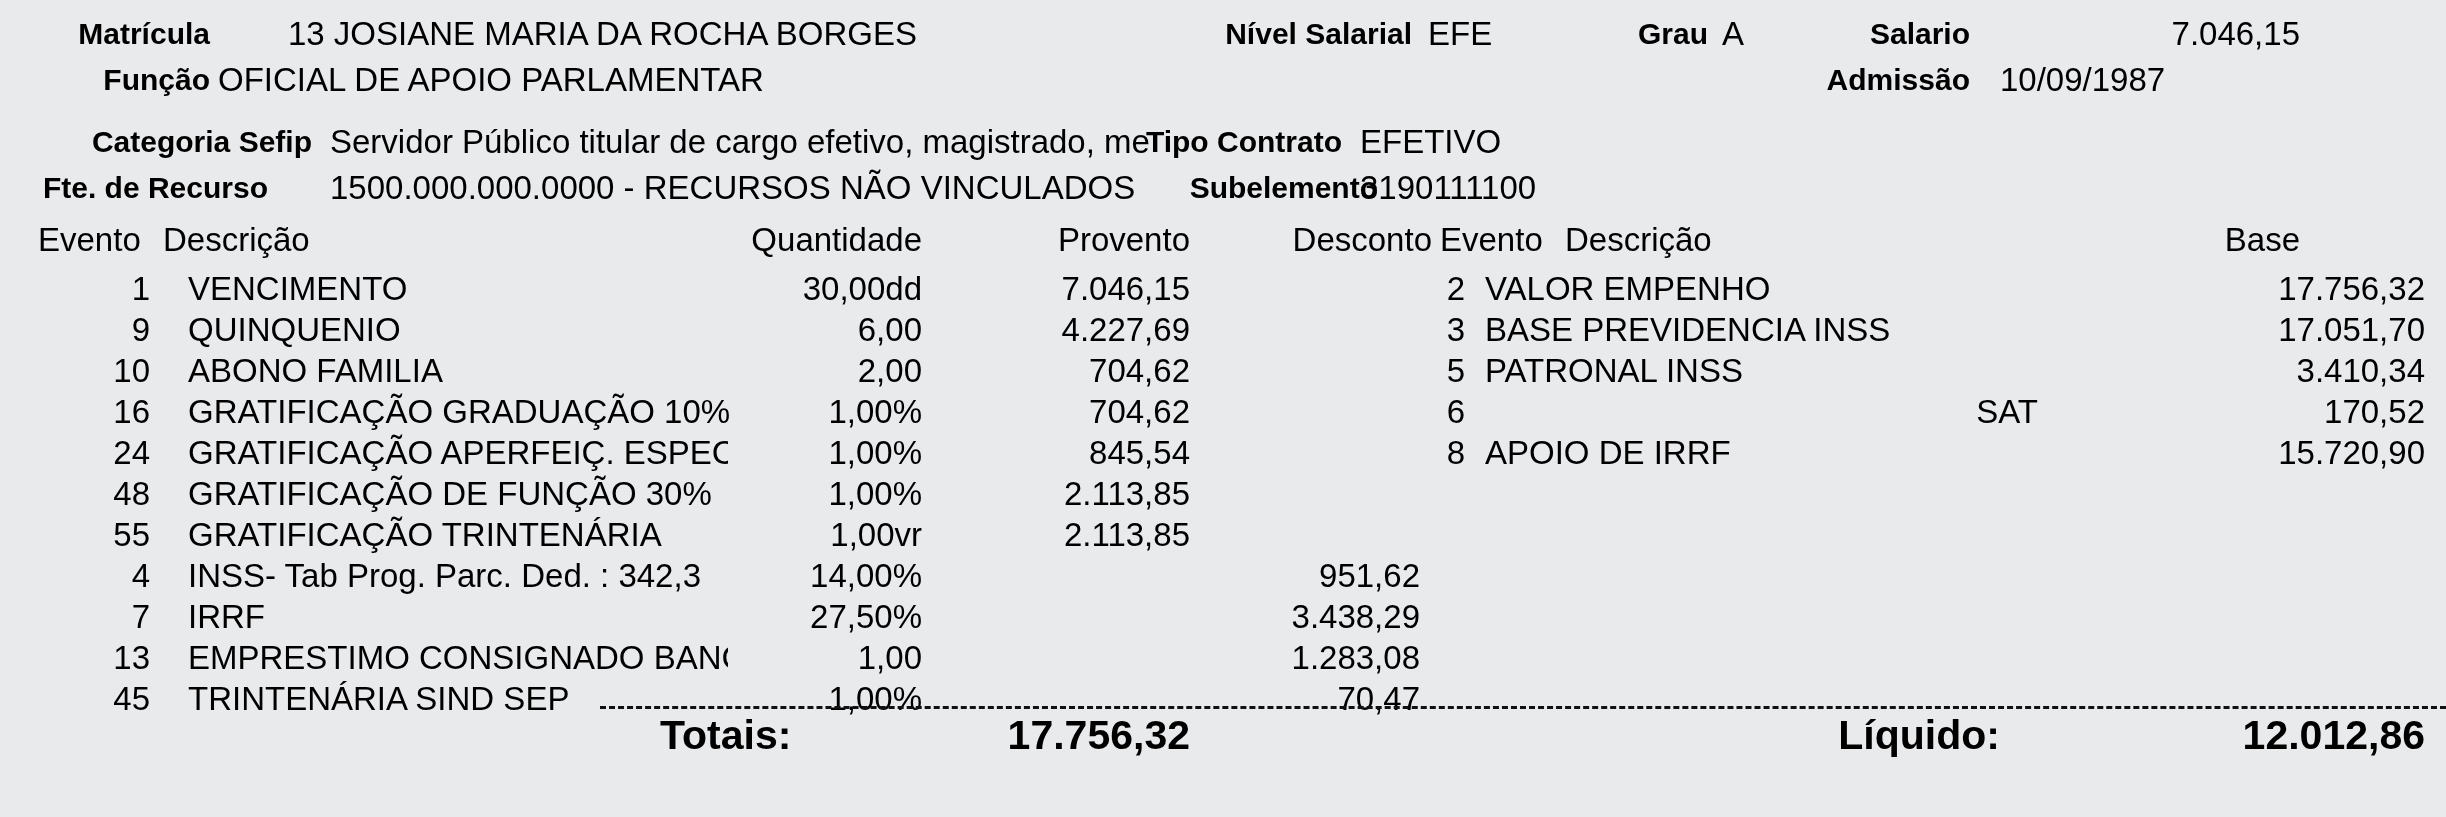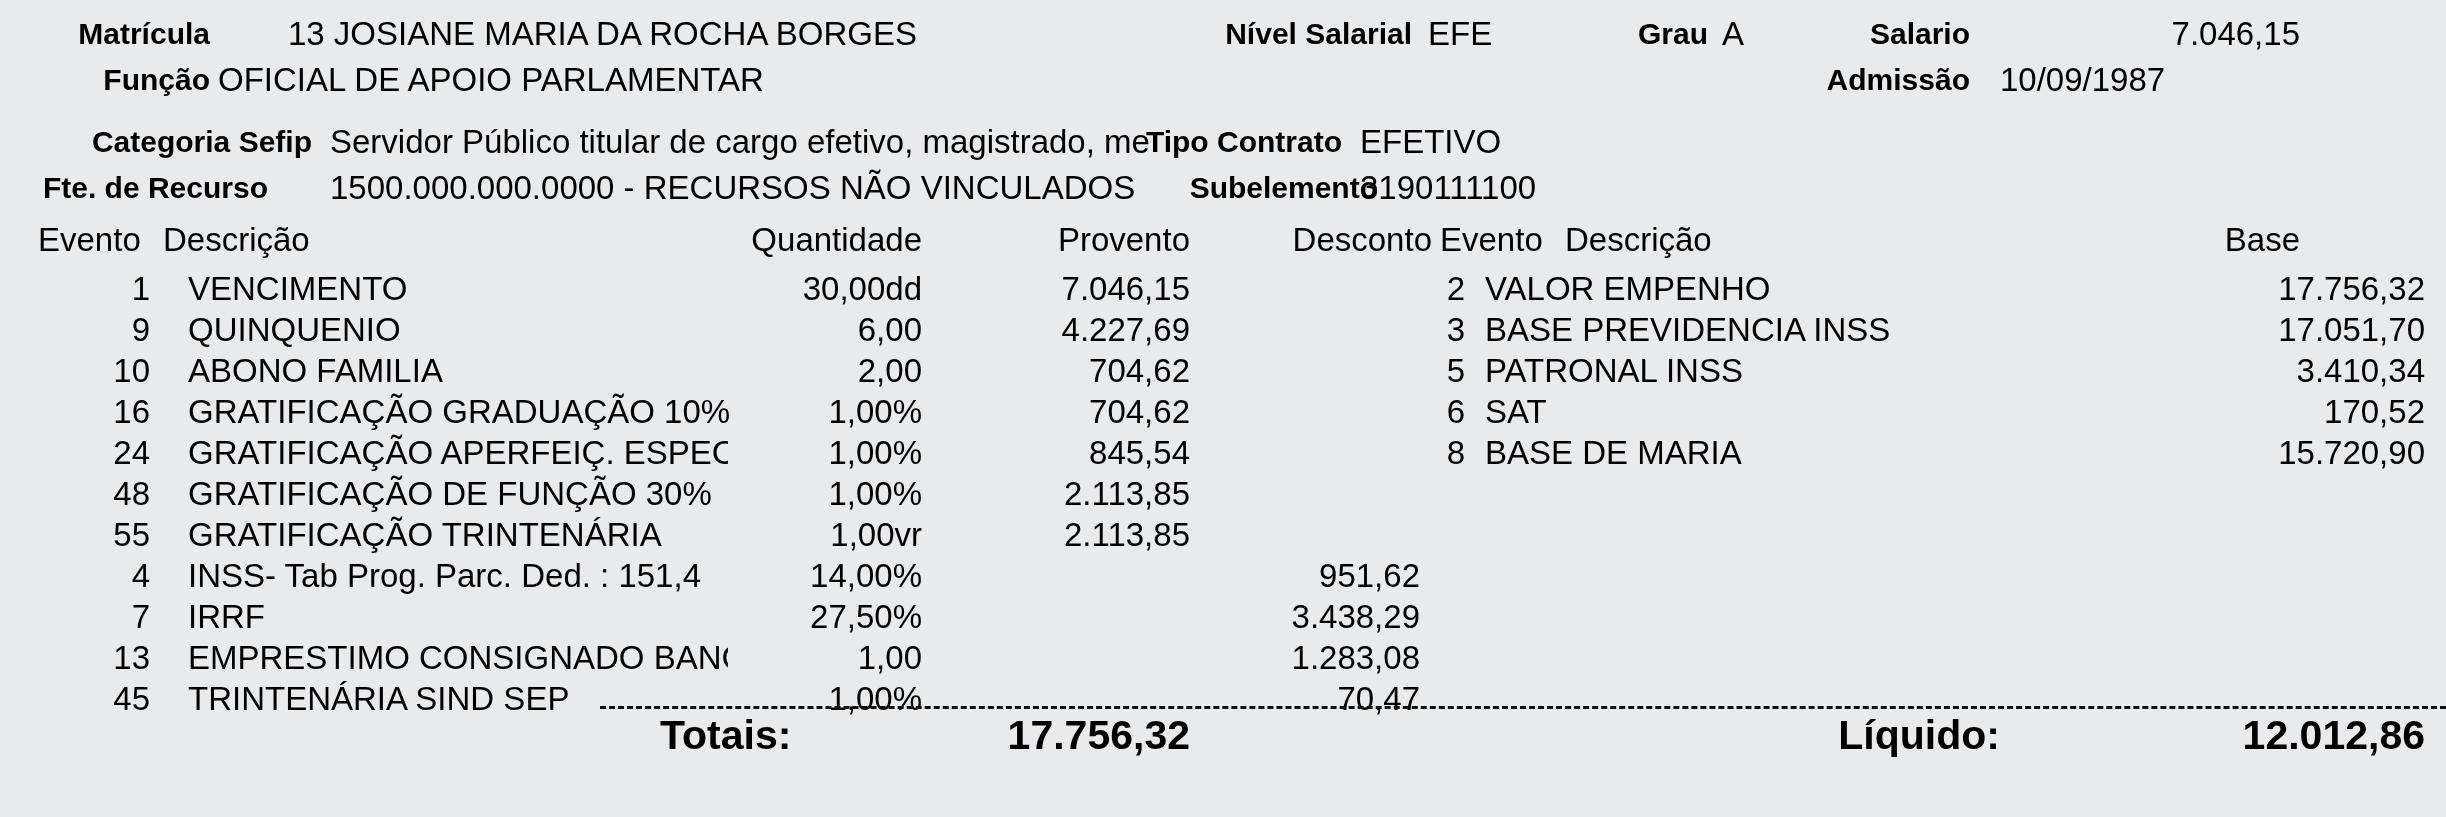--- a/index.html
+++ b/index.html
@@ -220,21 +220,21 @@
     <div class="row">
       <div class="cell ta-r" style="left:30px; width:120px;">55</div>
       <div class="cell ta-l" style="left:188px; width:540px;">GRATIFICAÇÃO TRINTENÁRIA</div>
       <div class="cell ta-r" style="left:700px; width:222px;">1,00vr</div>
       <div class="cell ta-r" style="left:940px; width:250px;">2.113,85</div>
       <div class="cell ta-r" style="left:1190px; width:230px;"></div>
     </div>
 
     <div class="row">
       <div class="cell ta-r" style="left:30px; width:120px;">4</div>
-      <div class="cell ta-l" style="left:188px; width:540px;">INSS- Tab Prog. Parc. Ded. : 151,4</div>
+      <div class="cell ta-l" style="left:188px; width:540px;">INSS- Tab Prog. Parc. Ded. : 342,3</div>
       <div class="cell ta-r" style="left:700px; width:222px;">14,00%</div>
       <div class="cell ta-r" style="left:940px; width:250px;"></div>
       <div class="cell ta-r" style="left:1190px; width:230px;">951,62</div>
     </div>
 
     <div class="row">
       <div class="cell ta-r" style="left:30px; width:120px;">7</div>
       <div class="cell ta-l" style="left:188px; width:540px;">IRRF</div>
       <div class="cell ta-r" style="left:700px; width:222px;">27,50%</div>
       <div class="cell ta-r" style="left:940px; width:250px;"></div>
@@ -274,27 +274,27 @@
     </div>
 
     <div class="row">
       <div class="cell ta-r" style="left:180px; width:60px;">5</div>
       <div class="cell ta-l" style="left:260px; width:540px;">PATRONAL INSS</div>
       <div class="cell ta-r" style="left:800px; width:400px;">3.410,34</div>
     </div>
 
     <div class="row">
       <div class="cell ta-r" style="left:180px; width:60px;">6</div>
-      <div class="cell ta-l" style="left:260px; width:540px;">SAT</div>
+      <div class="cell ta-l" style="left:273px; width:540px;text-align:right;">SAT</div>
       <div class="cell ta-r" style="left:800px; width:400px;">170,52</div>
     </div>
 
     <div class="row">
       <div class="cell ta-r" style="left:180px; width:60px;">8</div>
-      <div class="cell ta-l" style="left:260px; width:540px;">BASE DE MARIA</div>
+      <div class="cell ta-l" style="left:260px; width:540px;">APOIO DE IRRF</div>
       <div class="cell ta-r" style="left:800px; width:400px;">15.720,90</div>
     </div>
 
   </div>
 
   <div class="dashline"></div>
 
   <div class="totals">
     <div class="cell ta-l" style="left:660px; width:300px;">Totais:</div>
     <div class="cell ta-r" style="left:940px; width:250px;">17.756,32</div>

